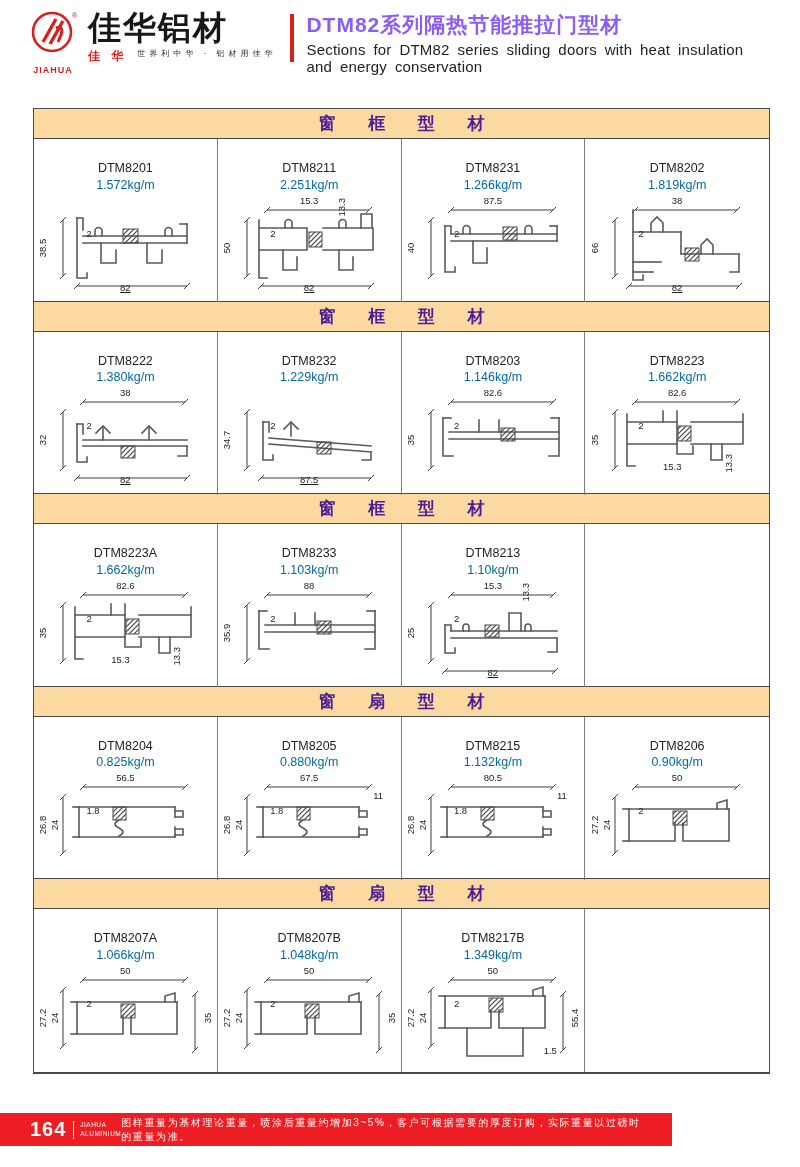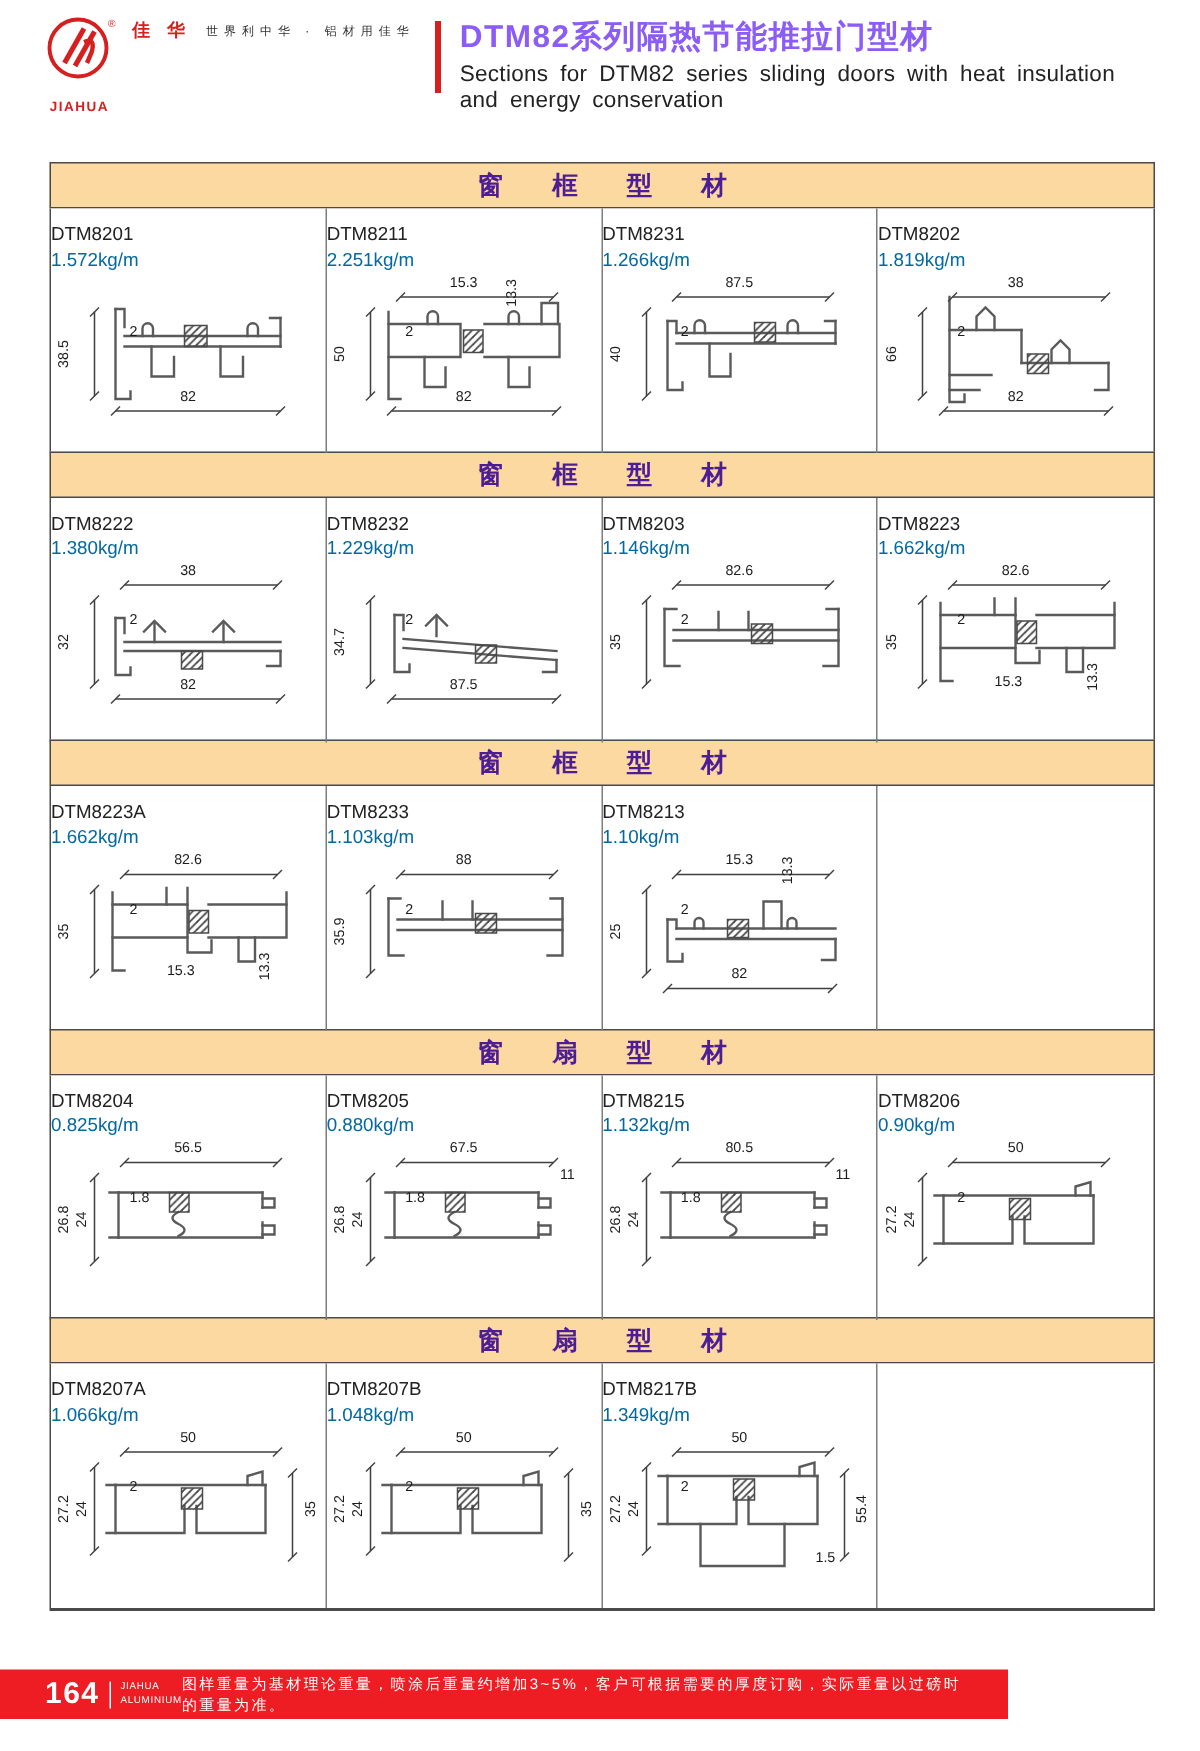--- a/index.html
+++ b/index.html
@@ -5,58 +5,58 @@
   html,body{margin:0;padding:0;}
   body{width:800px;height:1167px;position:relative;background:#ffffff;
        font-family:"Liberation Sans",sans-serif;color:#222;overflow:hidden;}
 
   
   .header{position:absolute;top:10px;left:26px;right:28px;height:78px;display:flex;align-items:flex-start;}
   .logo-col{width:54px;text-align:center;flex:none;}
   .logo-col .jiahua-en{color:#d6201f;font-size:9px;font-weight:bold;letter-spacing:1px;margin-top:1px;}
   .brand-col{flex:none;margin-left:8px;}
   .brand-cn{font-size:33px;font-weight:bold;color:#171717;letter-spacing:2px;line-height:1.1;}
-  .brand-sub{display:flex;align-items:center;margin-top:2px;}
+  .brand-sub{display:flex;align-items:flex-start;margin-top:2px;}
   .brand-mark{color:#d6201f;font-weight:bold;font-size:12px;letter-spacing:4px;margin-right:10px;}
   .tagline{font-size:8px;letter-spacing:4px;color:#333;}
   .red-divider{width:4px;height:48px;background:#d6201f;margin:4px 12px 0 14px;flex:none;}
   .title-col{flex:1;padding-top:2px;}
   .title-cn{font-size:21px;font-weight:bold;color:#8b5cf6;letter-spacing:1px;line-height:1.2;}
   .title-en{font-size:15px;color:#222;margin-top:4px;word-spacing:3.5px;letter-spacing:.2px;}
 
   
   .ptable{position:absolute;left:33px;top:108px;width:737px;border-bottom:2px solid #4a4a4a;}
   .sec-head{height:29px;background:#fbd9a0;border:1.5px solid #4a4a4a;border-bottom:1.5px solid #4a4a4a;
             display:flex;align-items:center;justify-content:center;
             font-size:17px;font-weight:bold;color:#4c1d95;letter-spacing:14px;text-indent:14px;}
   .psec + .psec .sec-head{margin-top:-1.5px;}
   .prow{display:grid;grid-template-columns:repeat(4,1fr);height:163px;
         border-left:1.5px solid #4a4a4a;border-right:1.5px solid #4a4a4a;background:#fff;}
-  .cell{border-right:1px solid #7d7d7d;padding-top:9px;text-align:left;position:relative;}
+  .cell{border-right:1px solid #7d7d7d;padding-top:21px;text-align:center;position:relative;}
   .cell:last-child{border-right:none;}
   .model{font-size:12.5px;color:#222;line-height:1.35;}
   .weight{font-size:12.5px;color:#0369a1;line-height:1.35;}
 
   .draw{position:relative;width:176px;height:104px;margin:2px auto 0;}
   .profile-svg{position:absolute;inset:0;width:176px;height:104px;}
   .profile-svg path.pr{fill:none;stroke:#5a5a5a;stroke-width:1.6;stroke-linecap:square;}
   .profile-svg line.diml{stroke:#3f3f3f;stroke-width:1;}
   .profile-svg rect.hatch{stroke:#4a4a4a;stroke-width:1;fill:url(#hatchp);}
 
   .dim{position:absolute;font-size:9.5px;color:#1d1d1d;line-height:1;white-space:nowrap;}
   .dimv{writing-mode:vertical-rl;transform:rotate(180deg);}
   .dim-top{top:0;left:50%;transform:translateX(-50%);}
   .dim-top2{left:66%;top:2px;}
   .dim-left{left:1px;top:50%;transform:translateY(-50%) rotate(180deg);}
   .dim-left2{left:13px;top:50%;transform:translateY(-50%) rotate(180deg);}
   .dim-right{right:1px;top:50%;transform:translateY(-50%) rotate(180deg);}
   .dim-right2{right:32px;top:66px;}
   .dim-right3{right:14px;top:18px;}
   .dim-br{right:24px;top:80px;}
-  .dim-bottom{top:76px;left:50%;transform:translateX(-50%);}
+  .dim-bottom{top:87px;left:50%;transform:translateX(-50%);text-decoration:underline;}
   .dim-bottom2{left:42%;top:74px;}
   .dim-inner{left:49px;top:33px;}
 
   
   .footer-bar{position:absolute;left:0;top:1113px;width:672px;height:33px;background:#ee1d23;
               color:#fff;display:flex;align-items:center;}
   .page-num{font-size:20px;font-weight:bold;margin-left:30px;letter-spacing:1px;}
   .foot-sep{width:1px;height:18px;background:#fff;margin:0 6px 0 7px;}
   .foot-brand{font-size:6.5px;letter-spacing:.5px;line-height:1.25;text-transform:uppercase;}
   .foot-note{margin-left:auto;margin-right:26px;font-size:10px;letter-spacing:1.6px;}
@@ -78,20 +78,21 @@
     <svg width="48" height="50" viewBox="0 0 48 50">
       <ellipse cx="23" cy="22" rx="19" ry="19" fill="none" stroke="#d6201f" stroke-width="2.6"></ellipse>
       <path d="M14,32 L27,9" fill="none" stroke="#d6201f" stroke-width="3.4"></path>
       <path d="M21,34 L34,11" fill="none" stroke="#d6201f" stroke-width="3.4"></path>
       <path d="M27,18 q8,-3 5,7 l-3,7" fill="none" stroke="#d6201f" stroke-width="3"></path>
       <text x="43" y="8" font-size="7" fill="#d6201f">®</text>
     </svg>
     <div class="jiahua-en">JIAHUA</div>
   </div>
   <div class="brand-col">
+    <div class="brand-cn">佳华铝材</div>
     <div class="brand-sub">
       <span class="brand-mark">佳 华</span>
       <span class="tagline">世界利中华 · 铝材用佳华</span>
     </div>
   </div>
   <div class="red-divider"></div>
   <div class="title-col">
     <div class="title-cn">DTM82系列隔热节能推拉门型材</div>
     <div class="title-en">Sections for DTM82 series sliding doors with heat insulation and energy conservation</div>
   </div>

